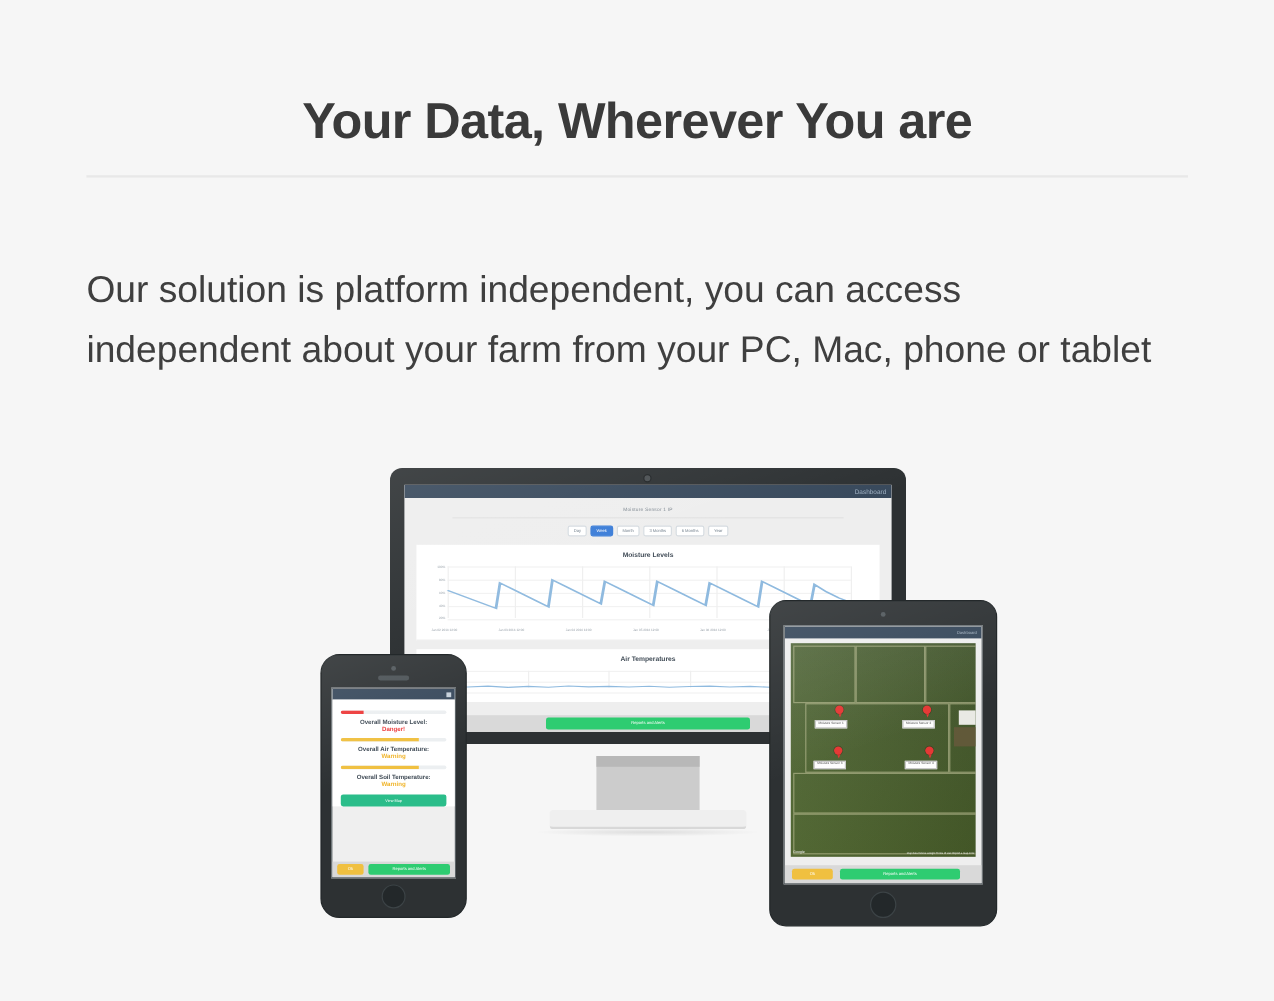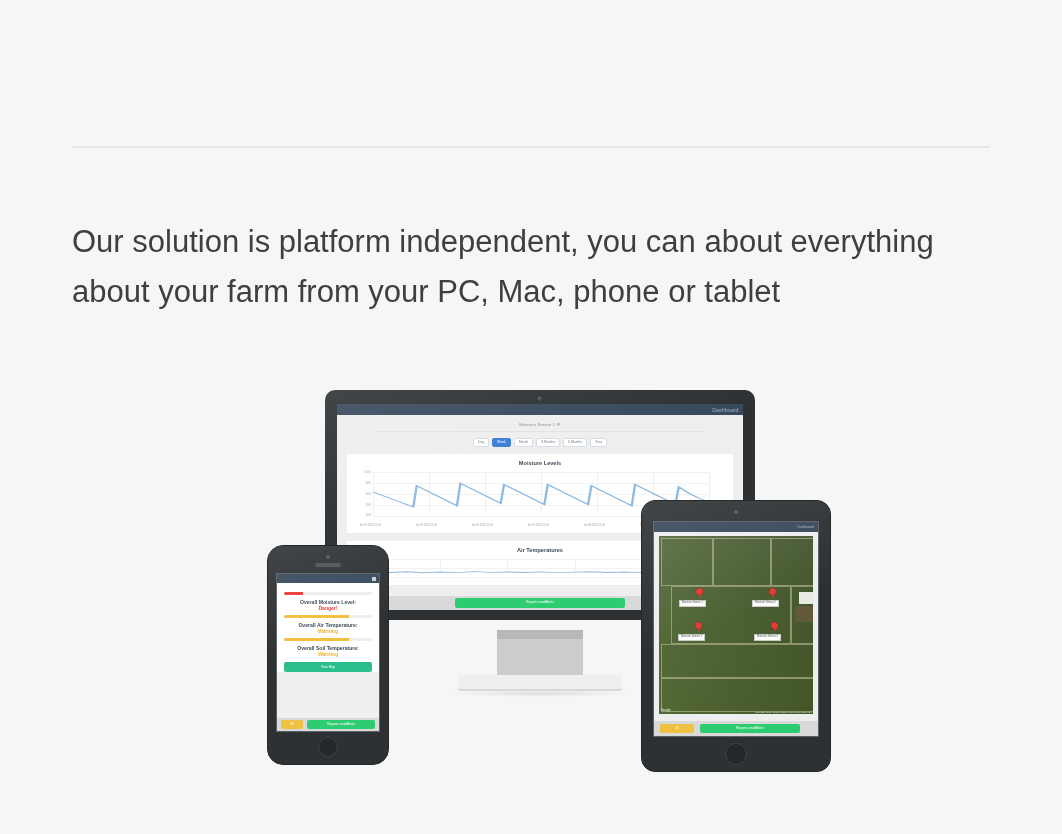--- a/index.html
+++ b/index.html
@@ -187,22 +187,23 @@
   .sheen {
     position:absolute; inset:0; pointer-events:none;
     background: linear-gradient(160deg, rgba(255,255,255,0.10) 0%, rgba(255,255,255,0.04) 28%, rgba(255,255,255,0) 45%);
   }
 </style>
 </head>
 <body>
 
 <div class="page">
 
+  <h1 class="hero-title">Your Data, Wherever You are</h1>
   <div class="divider"></div>
-  <p class="hero-body">Our solution is platform independent, you can about everything about your farm from your PC, Mac, phone or tablet</p>
+  <p class="hero-body">Our solution is platform independent, you can access independent about your farm from your PC, Mac, phone or tablet</p>
 
   <div class="scene">
 
     <div class="monitor">
       <div class="monitor-neck">
         <div class="monitor-neck-top"></div>
       </div>
       <div class="monitor-base"></div>
       <div class="monitor-shadow"></div>
 

